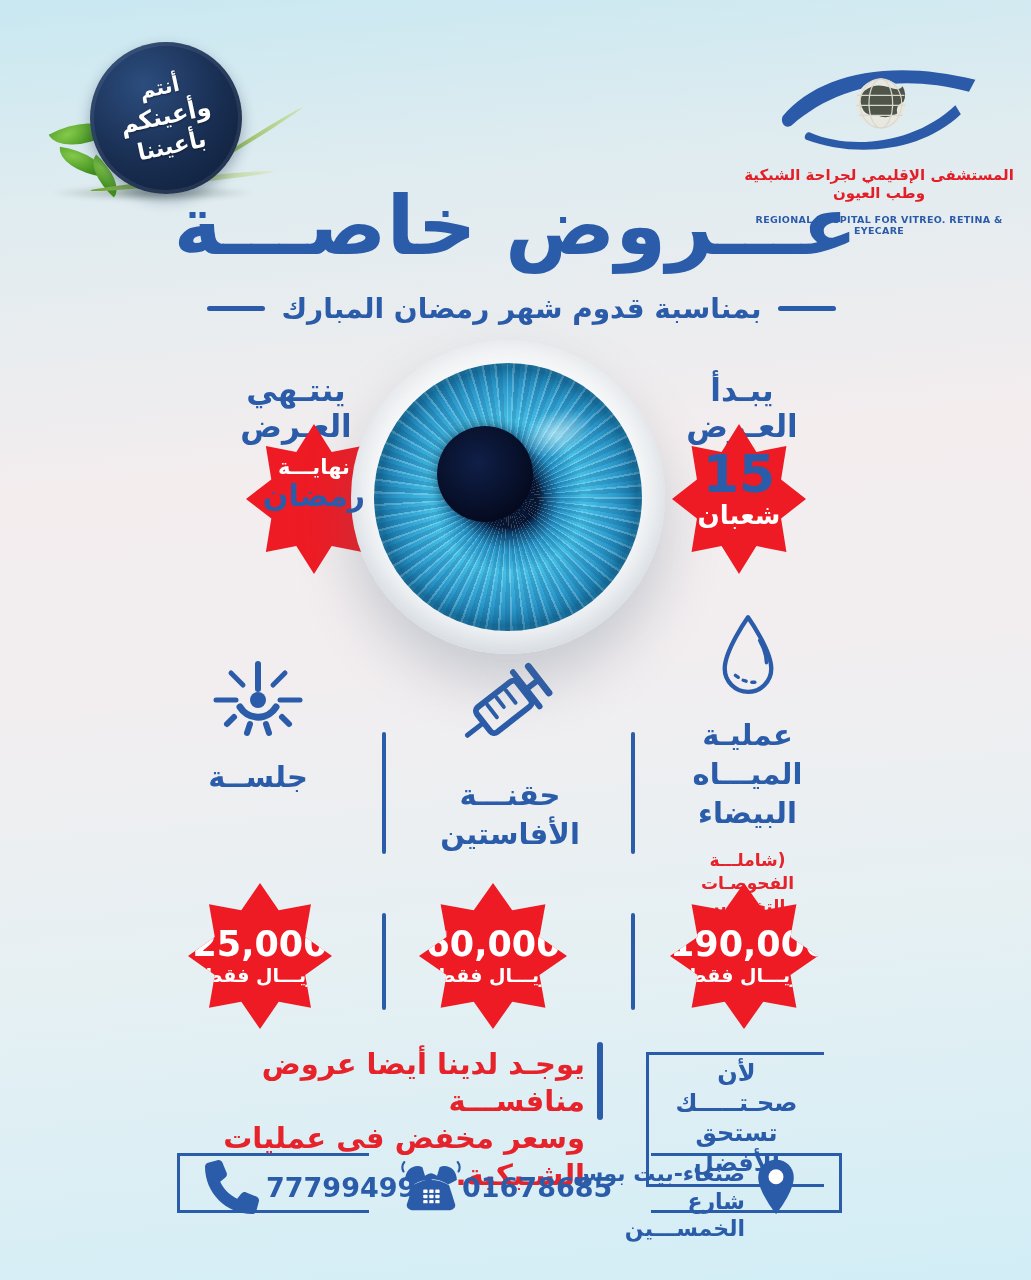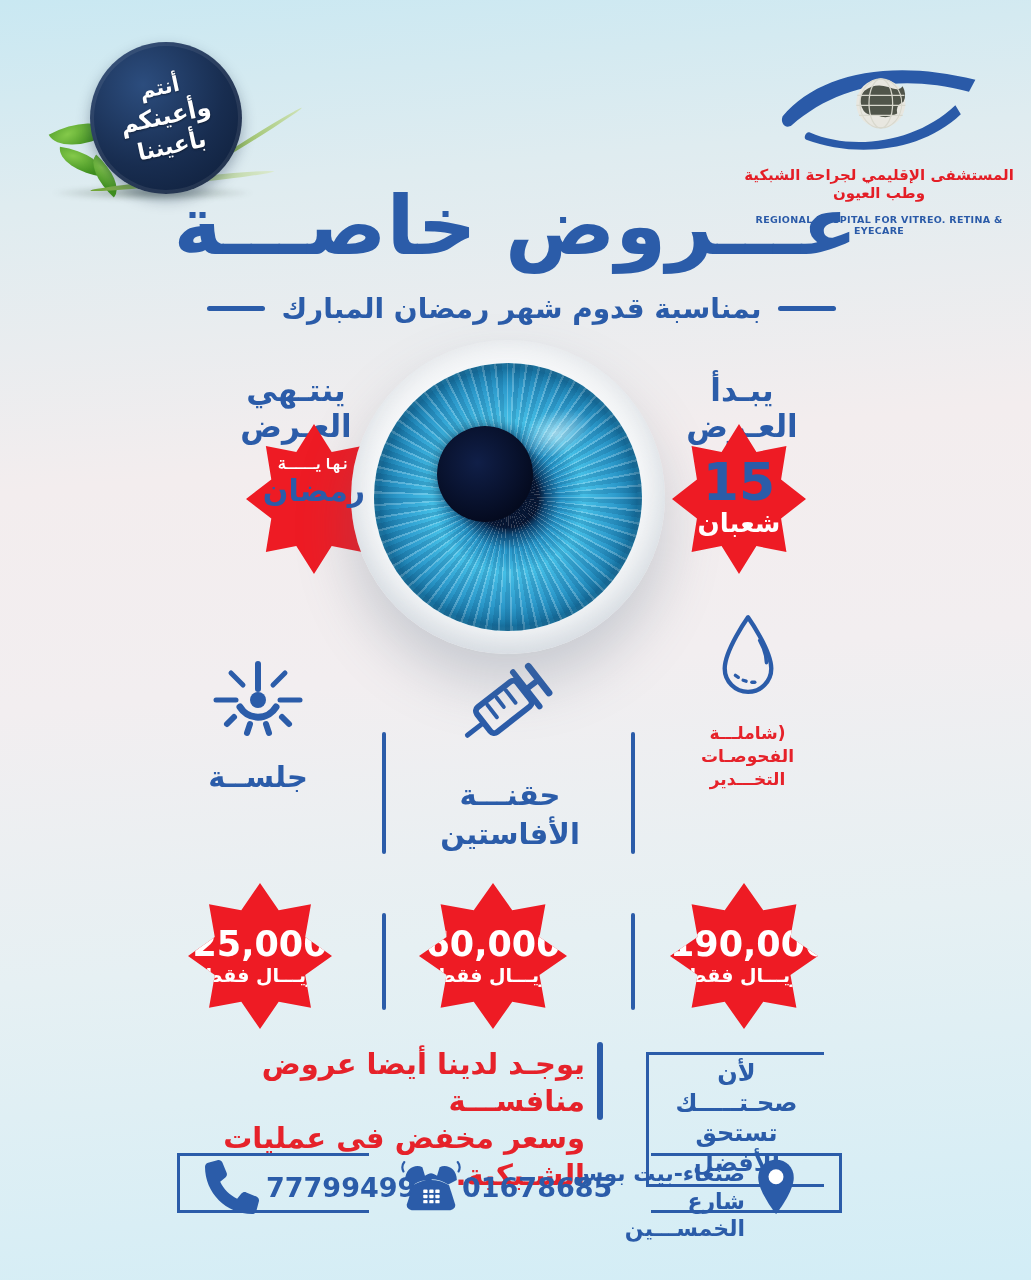--- a/index.html
+++ b/index.html
@@ -47,23 +47,23 @@
   .pupil { position:absolute; left:86px; top:86px; width:96px; height:96px; border-radius:50%;
     background:radial-gradient(circle at 42% 38%, #101f48, #040a1e 75%); box-shadow:0 0 14px rgba(5,15,40,.6); }
   .glare { position:absolute; left:168px; top:70px; width:74px; height:46px; border-radius:50%;
     background:radial-gradient(ellipse, rgba(255,255,255,.5), rgba(255,255,255,0) 70%); transform:rotate(-18deg); }
 
   
   .offer-label { font-size:31px; font-weight:bold; color:#2b5ca9; text-align:center; }
   .star { clip-path:polygon(50% 0%,63% 18.6%,85.4% 14.6%,81.4% 37%,100% 50%,81.4% 63%,85.4% 85.4%,63% 81.4%,50% 100%,37% 81.4%,14.6% 85.4%,18.6% 63%,0% 50%,18.6% 37%,14.6% 14.6%,37% 18.6%);
     background:#ee1b24; }
   .star-text { text-align:center; z-index:4; }
-  .start-num { font-size:52px; font-weight:800; color:#2b5ca9; line-height:1;margin-top:8px; }
+  .start-num { font-size:52px; font-weight:800; color:#2b5ca9; line-height:1; }
   .start-unit { font-size:26px; font-weight:bold; color:#fff; margin-top:0px; }
-  .end-l1 { font-size:15px; font-weight:bold; color:#fff;font-family:Liberation Mono, monospace; }
+  .end-l1 { font-size:21px; font-weight:bold; color:#fff; }
   .end-l2 { font-size:30px; font-weight:800; color:#2b5ca9; line-height:1.1; }
 
   
   .svc { text-align:center; }
   .svc-title { font-size:29px; font-weight:bold; color:#2b5ca9; line-height:1.35; margin-top:10px; }
   .svc-note { font-size:17px; font-weight:bold; color:#e6222a; line-height:1.35; margin-top:16px; }
   .vdiv { width:4px; background:#2b5ca9; border-radius:2px; }
   .price-num { font-size:35px; font-weight:800; color:#fff; line-height:1.1; }
   .price-unit { font-size:19px; font-weight:bold; color:#fff; }
 
@@ -145,20 +145,25 @@
   </div>
 
   <div class="abs svc" style="left:655px; top:610px; width:185px;">
     <svg width="64" height="92" viewBox="0 0 66 92">
       <path d="M33 6 C33 6 9 40 9 59 a24 24 0 0 0 48 0 C57 40 33 6 33 6 Z" fill="none" stroke="#2b5ca9" stroke-width="4.5" stroke-linejoin="round"></path>
       <path d="M45 30 C50 39 52 46 52 53" stroke="#2b5ca9" stroke-width="3.5" fill="none" stroke-linecap="round"></path>
       <line x1="20" y1="66" x2="23" y2="68" stroke="#2b5ca9" stroke-width="3.5" stroke-linecap="round"></line>
       <line x1="28" y1="71" x2="31" y2="72" stroke="#2b5ca9" stroke-width="3.5" stroke-linecap="round"></line>
       <line x1="37" y1="73" x2="40" y2="73" stroke="#2b5ca9" stroke-width="3.5" stroke-linecap="round"></line>
     </svg>
+    <div class="svc-title" dir="rtl">
+      <div>عمليـة</div>
+      <div>الميـــاه</div>
+      <div>البيضاء</div>
+    </div>
     <div class="svc-note" dir="rtl">
       <div>(شاملـــة</div>
       <div>الفحوصـات</div>
       <div>التخـــدير</div>
     </div>
   </div>
 
   <div class="abs vdiv" style="left:631px; top:732px; height:122px;"></div>
 
   <div class="abs svc" style="left:415px; top:642px; width:190px;">

